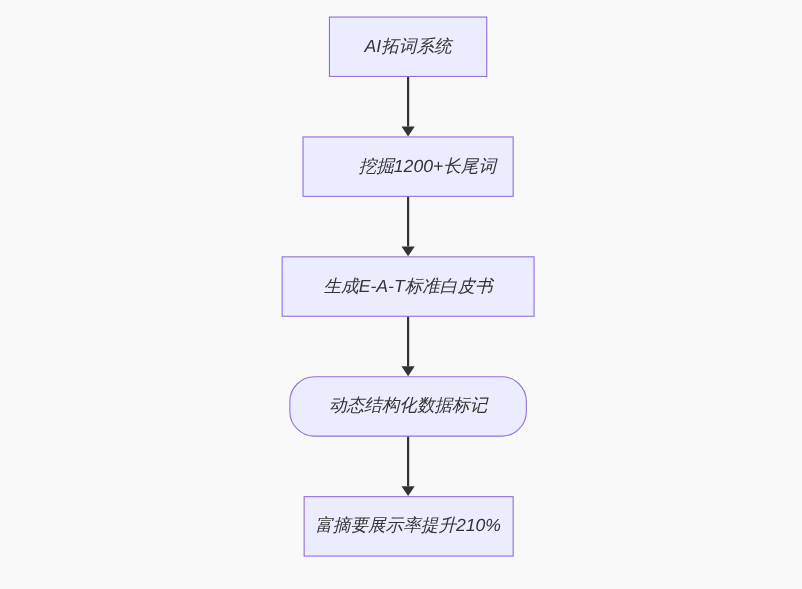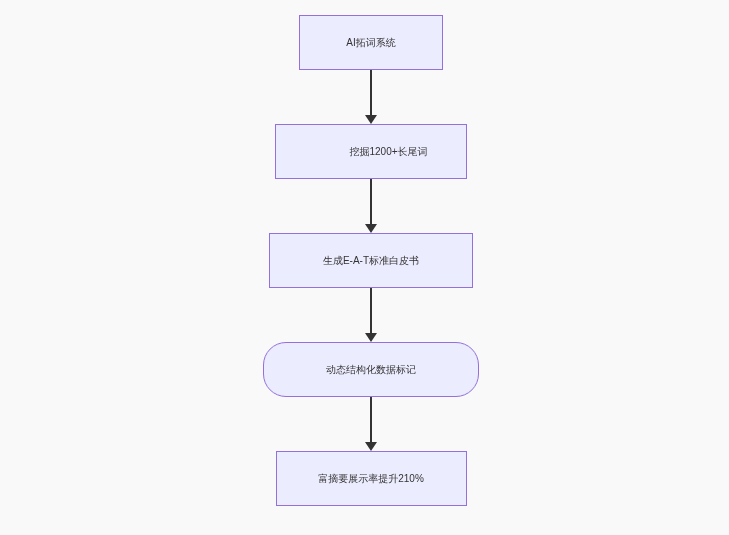--- a/index.html
+++ b/index.html
@@ -26,27 +26,28 @@
     padding-top: 15px;
   }
   .node {
     height: 55px;
     background: #ECECFF;
     border: 1px solid #9370DB;
     display: flex;
     align-items: center;
     justify-content: center;
     color: #333333;
-    font-size: 10px;
+    font-size: 16px;
     white-space: nowrap;
     flex-shrink: 0;
+    font-style: italic;
   }
   .n1 { width: 144px; }
   .n2 { width: 192px; padding-left: 35px; }
-  .n3 { width: 204px; }
+  .n3 { width: 230px; }
   .n4 { width: 216px; border-radius: 23px; }
   .n5 { width: 191px; }
   .arrow {
     height: 54px;
     display: flex;
     flex-direction: column;
     align-items: center;
     flex-shrink: 0;
   }
   .arrow .line {

